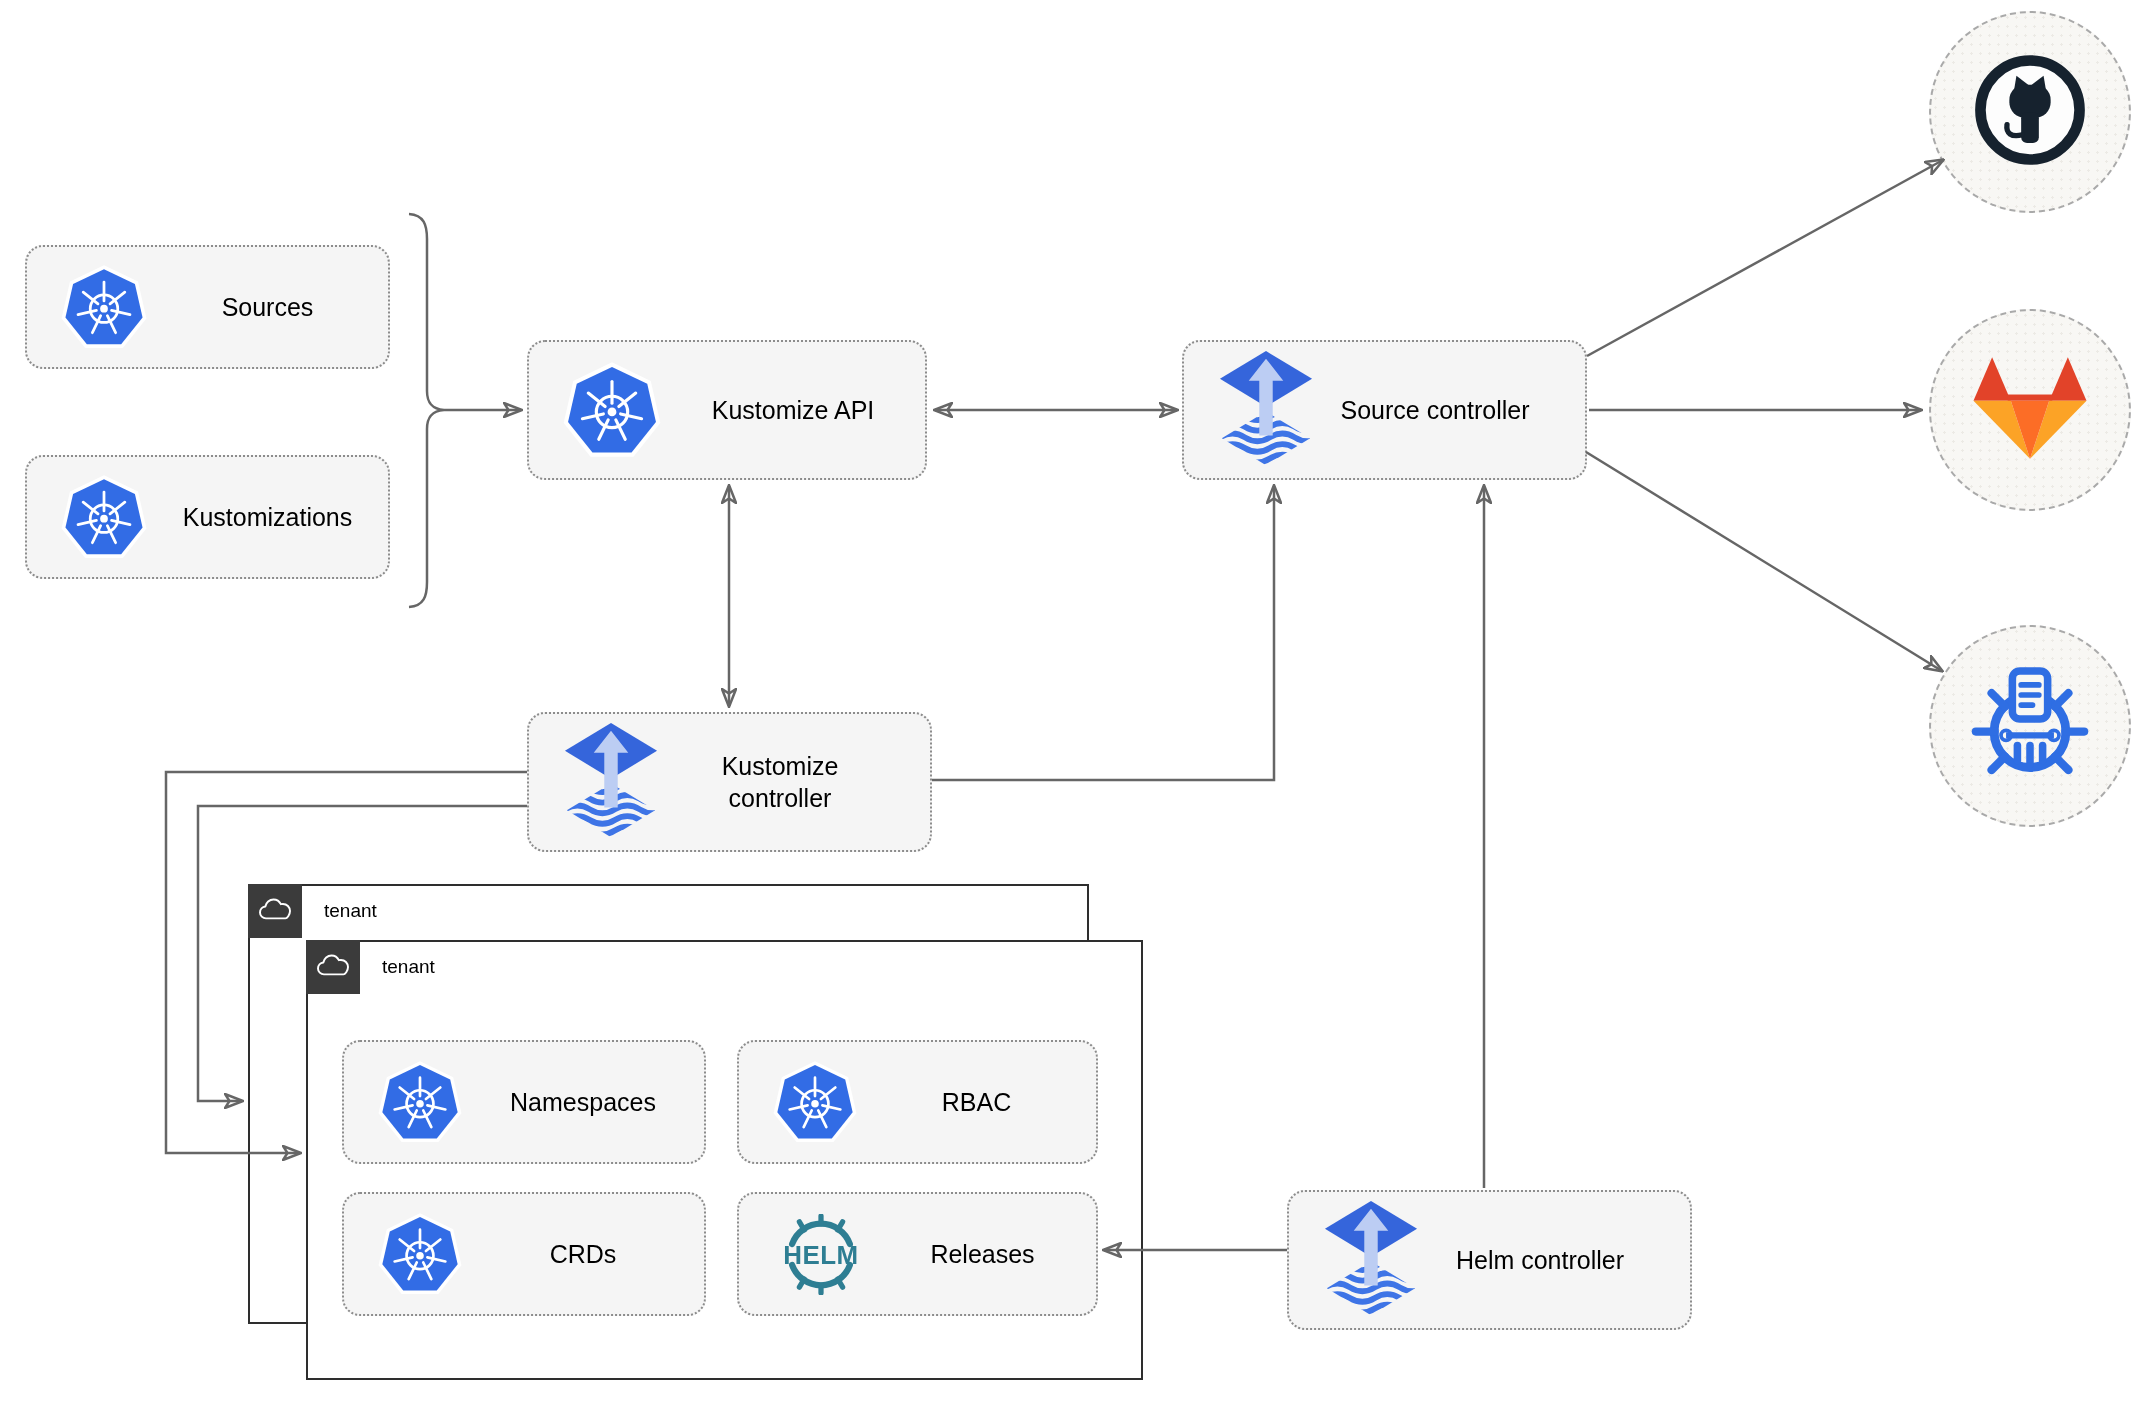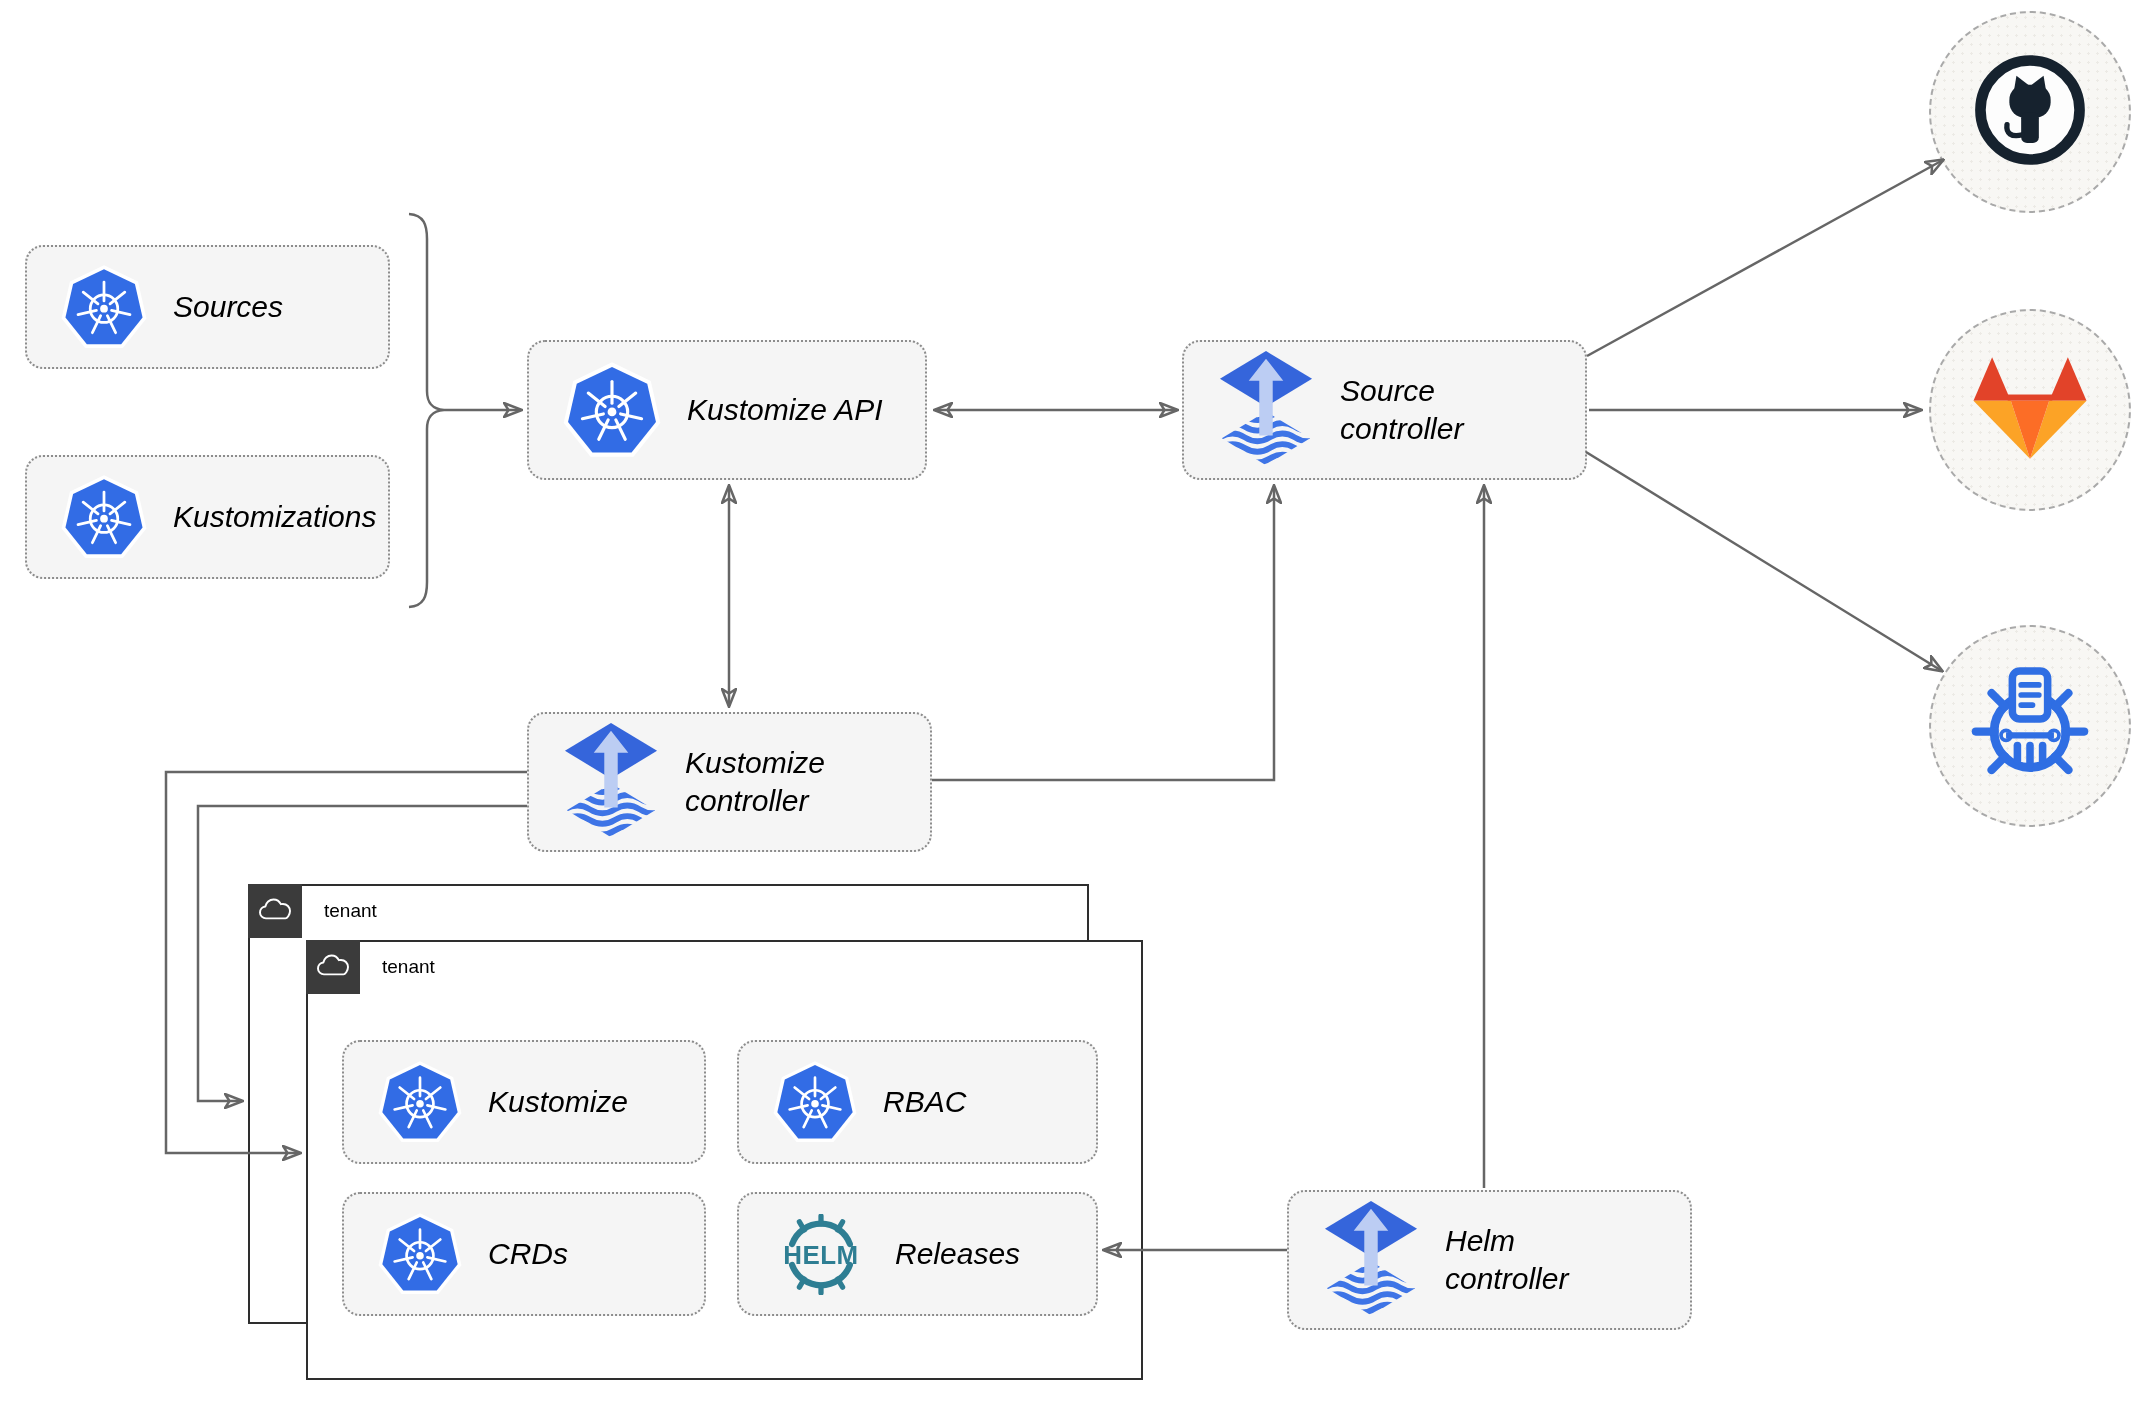--- a/index.html
+++ b/index.html
@@ -9,21 +9,21 @@
     overflow:hidden;
   }
   
   .node{
     position:absolute;box-sizing:border-box;background:#f5f5f5;
     border:2px dotted #8c8c8c;border-radius:18px;
     display:flex;align-items:center;gap:26px;padding:0 26px 0 34px;
     z-index:2;
   }
   .node .icon{flex:0 0 auto;display:flex;align-items:center;justify-content:flex-start;}
-  .node .lbl{flex:1;font-size:30px;line-height:1.28;color:#000;font-style:italic;}
+  .node .lbl{flex:1;text-align:center;font-size:25px;line-height:1.28;color:#000;}
   
   .provider{
     position:absolute;width:202px;height:202px;border-radius:50%;
     border:2.5px dashed #a9a9a9;box-sizing:border-box;
     background-color:#f8f7f4;
     background-image:radial-gradient(#eceae5 1px, transparent 1.2px);
     background-size:9px 9px;
     display:flex;align-items:center;justify-content:center;z-index:2;
   }
   
@@ -222,21 +222,21 @@
     </span>
     <span class="tlabel">tenant</span>
   </div>
 
   <div class="node inner" style="left:342px;top:1040px;width:364px;height:124px">
     <span class="icon">
       <svg width="84" height="84" viewBox="0 0 100 100">
           <use href="#k8s-icon"></use>
         </svg>
     </span>
-    <span class="lbl">Kustomize</span>
+    <span class="lbl">Namespaces</span>
   </div>
   <div class="node inner" style="left:737px;top:1040px;width:361px;height:124px">
     <span class="icon">
       <svg width="84" height="84" viewBox="0 0 100 100">
           <use href="#k8s-icon"></use>
         </svg>
     </span>
     <span class="lbl">RBAC</span>
   </div>
   <div class="node inner" style="left:342px;top:1192px;width:364px;height:124px">

